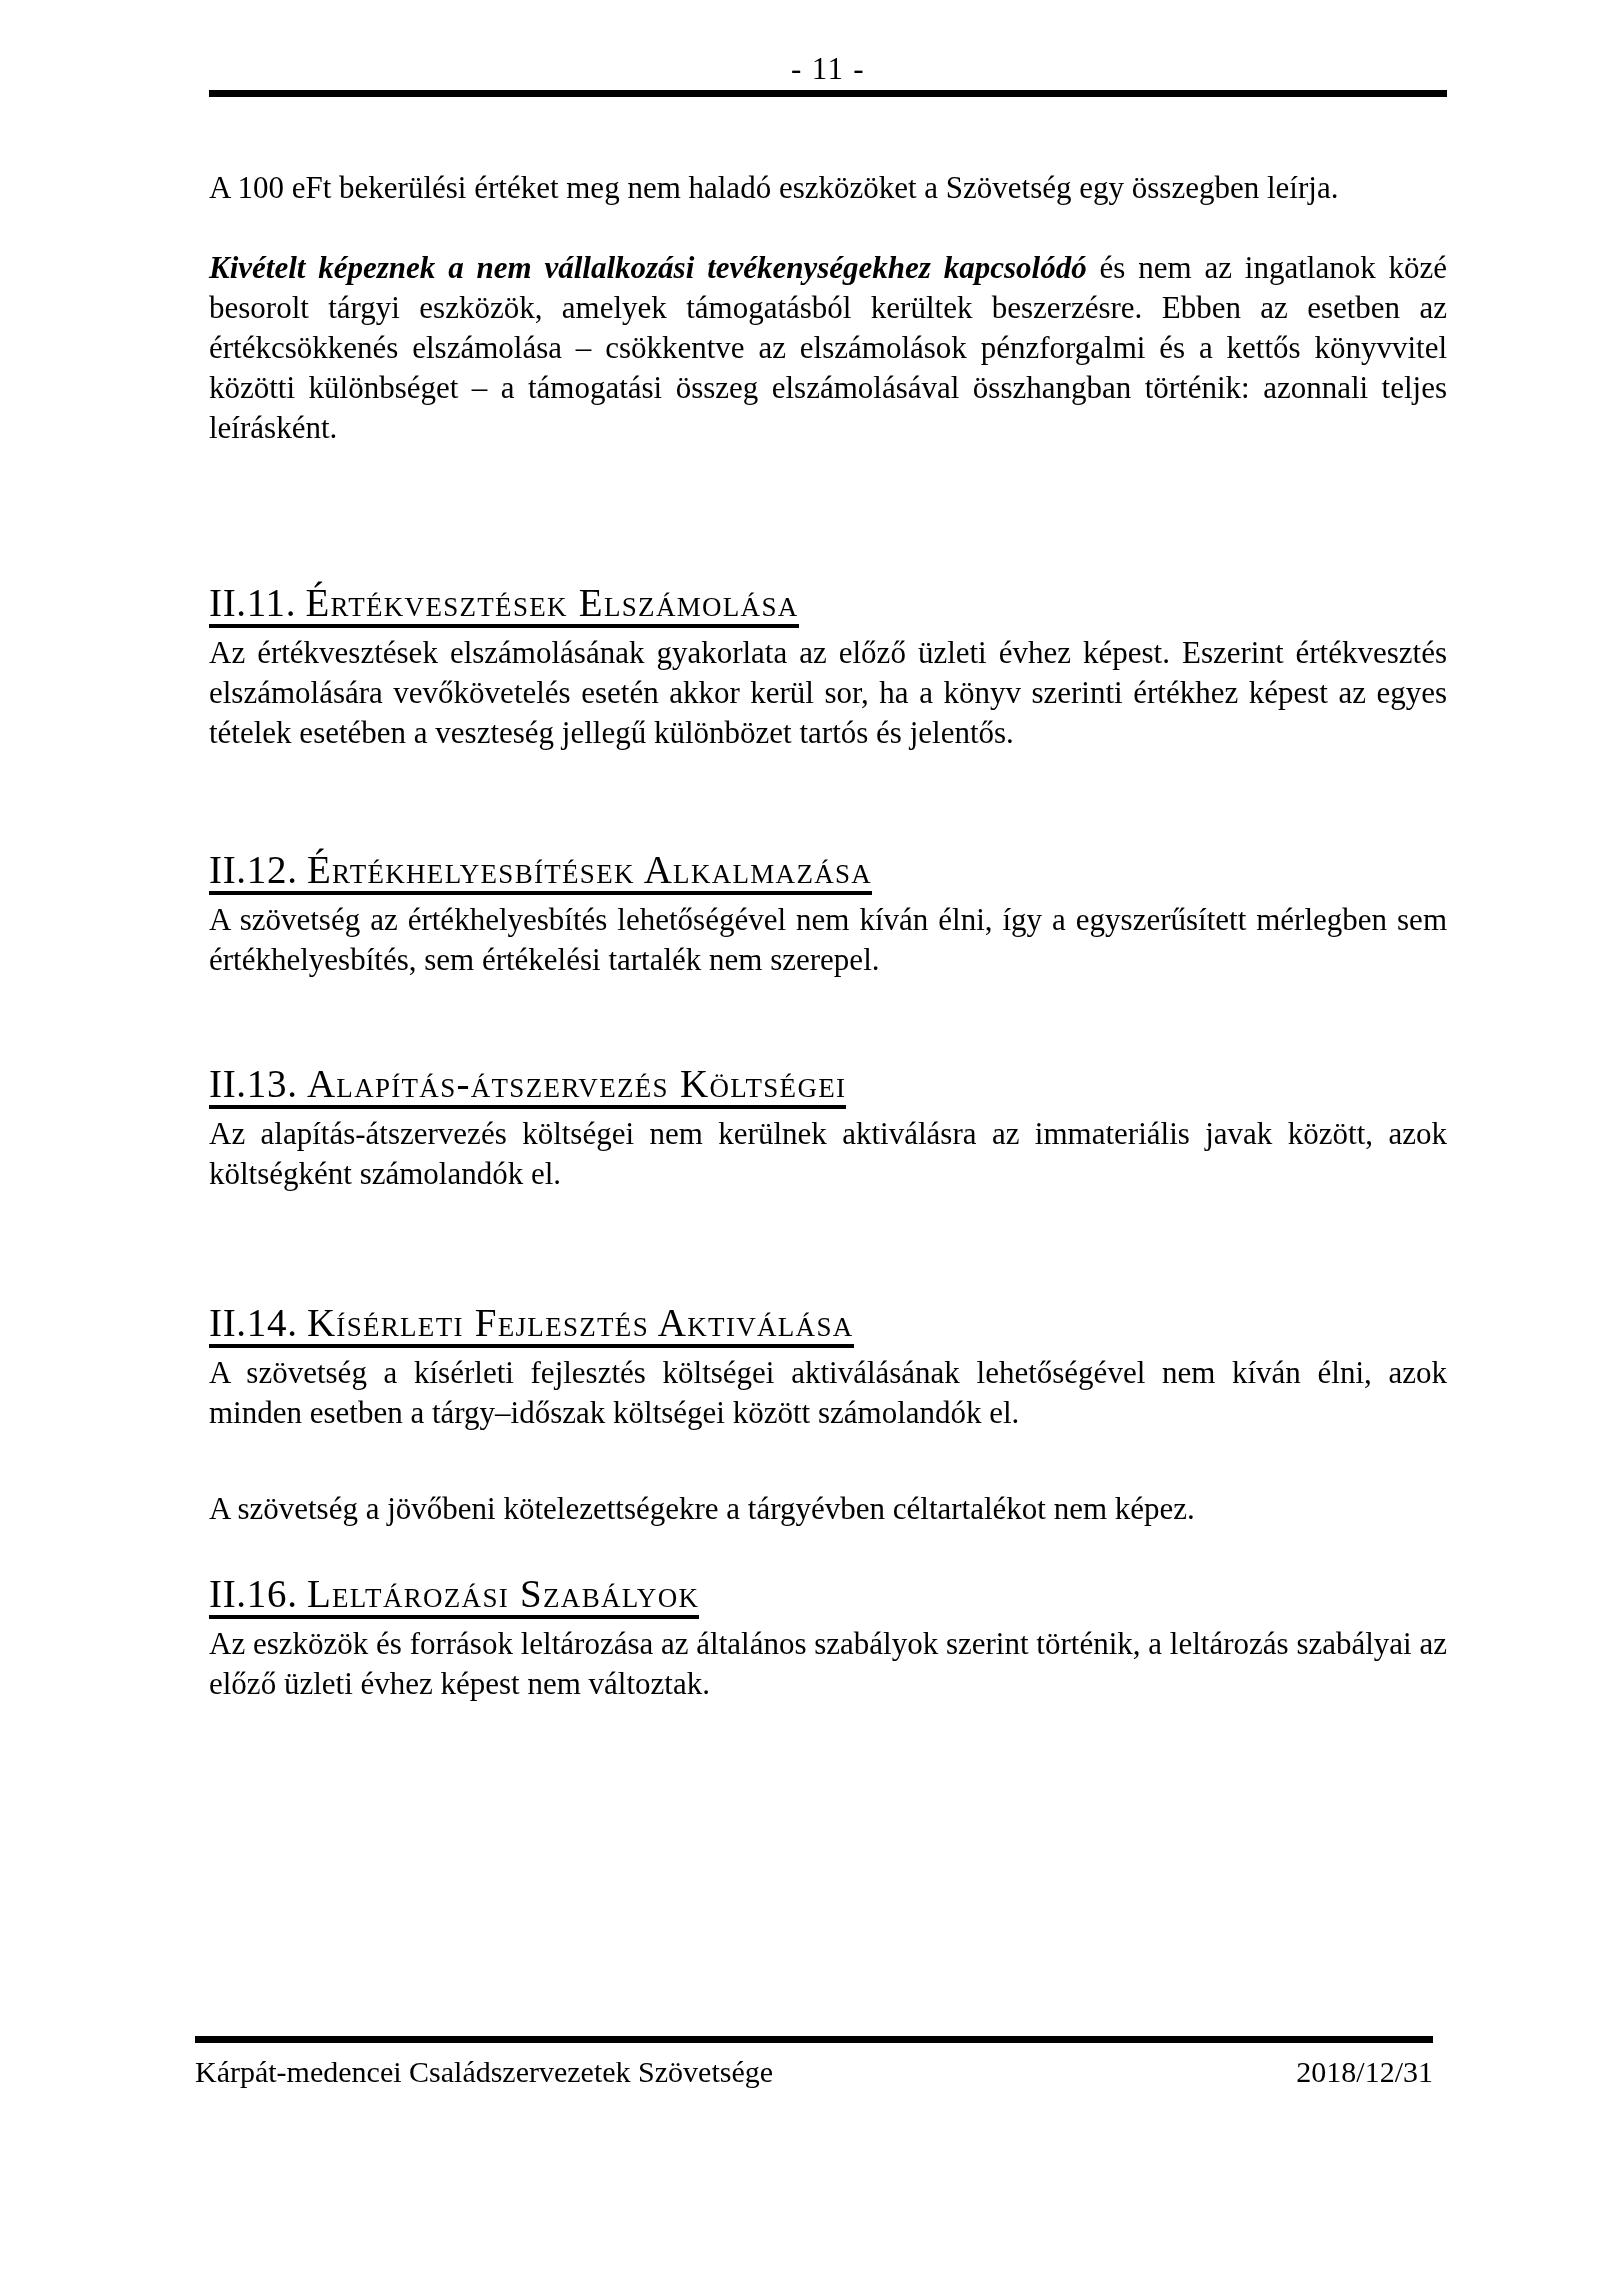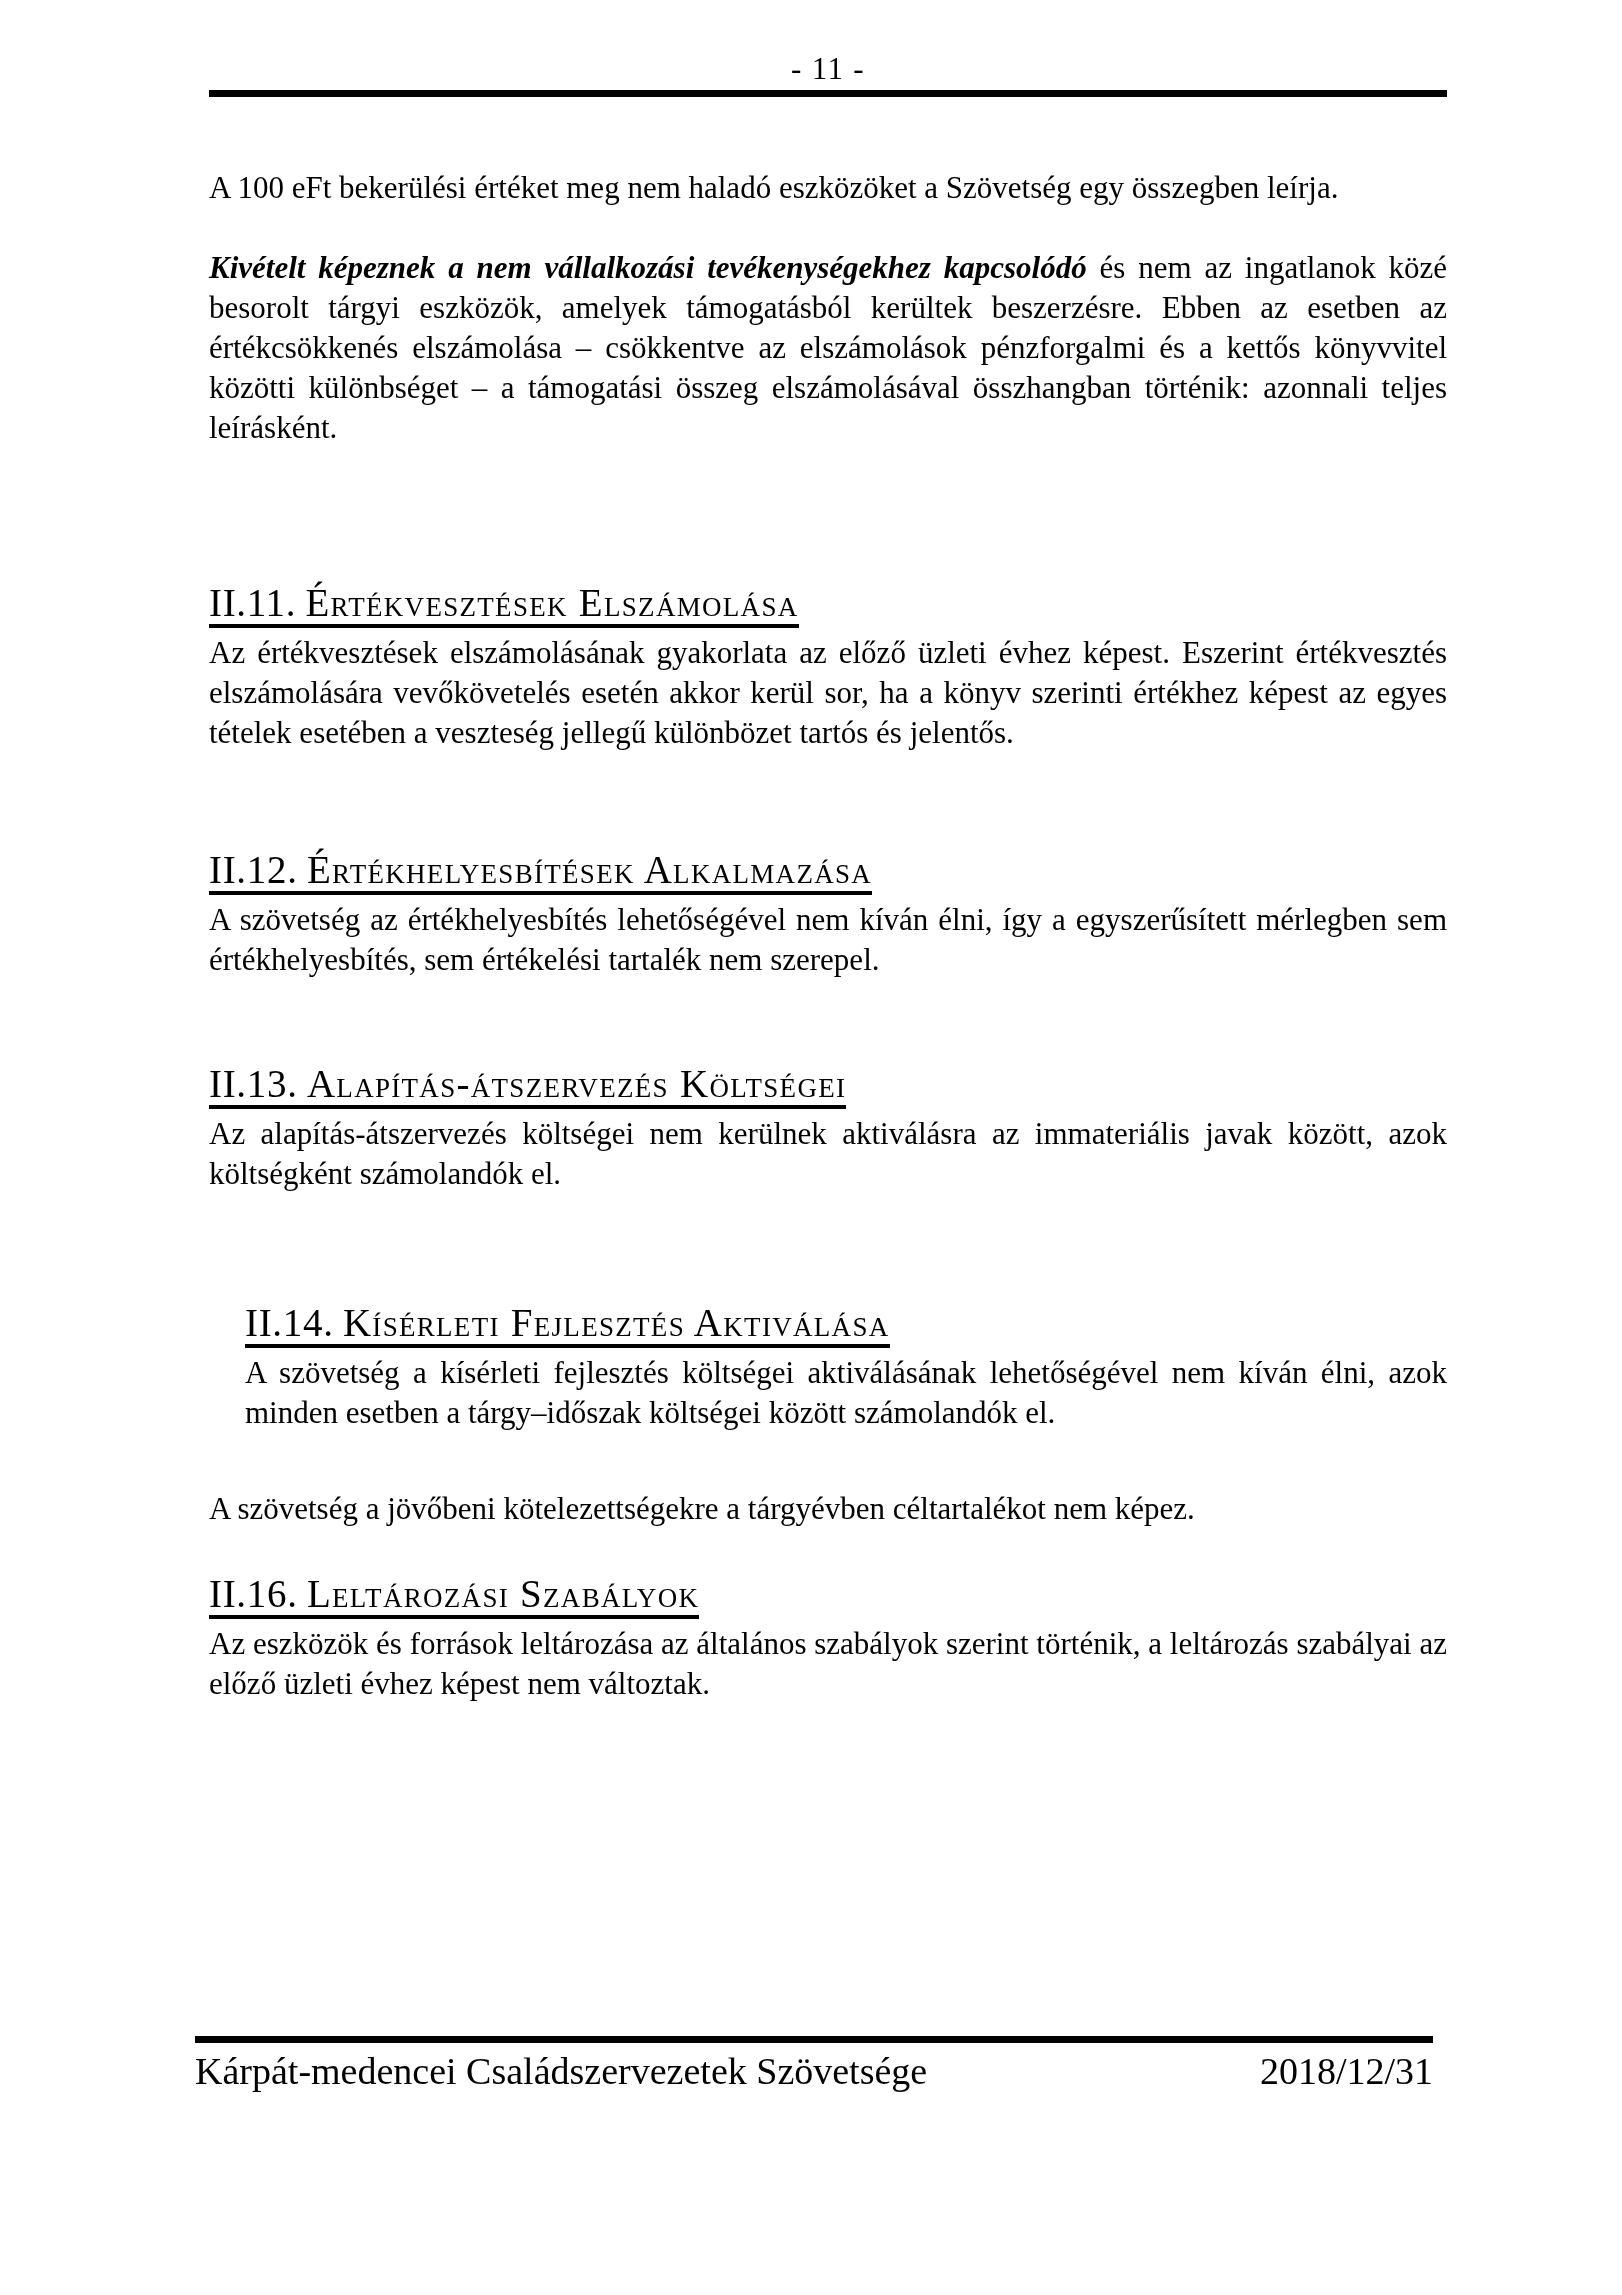--- a/index.html
+++ b/index.html
@@ -64,39 +64,39 @@
     letter-spacing: 0.7px;
   }
   .h-title {
     font-variant: small-caps;
     letter-spacing: 1.3px;
   }
   .section .body-text { margin-top: 7.9px; }
   .mt-s11 { margin-top: 136px; }
   .mt-s12 { margin-top: 98px; }
   .mt-s13 { margin-top: 85px; }
-  .mt-s14 { margin-top: 110px; margin-left: 36px; }
+  .mt-s14 { margin-top: 110px; }
   .mt-s15 { margin-top: 56px; }
   .mt-s16 { margin-top: 46px; }
   .footer {
     position: absolute;
     left: 195px;
     width: 1238px;
     top: 2036px;
   }
   .footer-rule {
     height: 6.5px;
     background: #000000;
   }
   .footer-row {
     display: flex;
     justify-content: space-between;
     align-items: flex-end;
     margin-top: 10.5px;
-    font-size: 38px;
+    font-size: 30px;
     line-height: 37px;
     gap: 37px;
   }
 </style>
 </head>
 <body>
 
 <div class="page">
 
   <div class="page-num">- 11 -</div>

